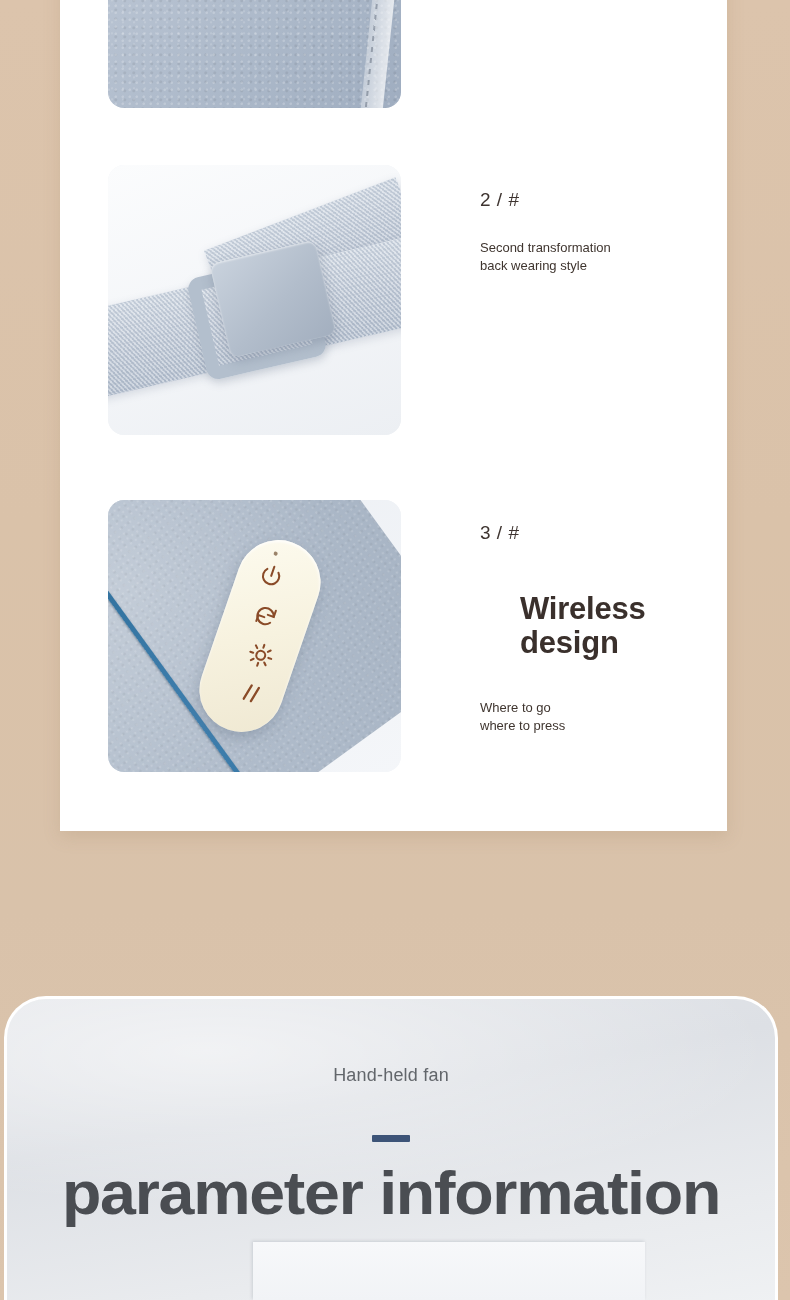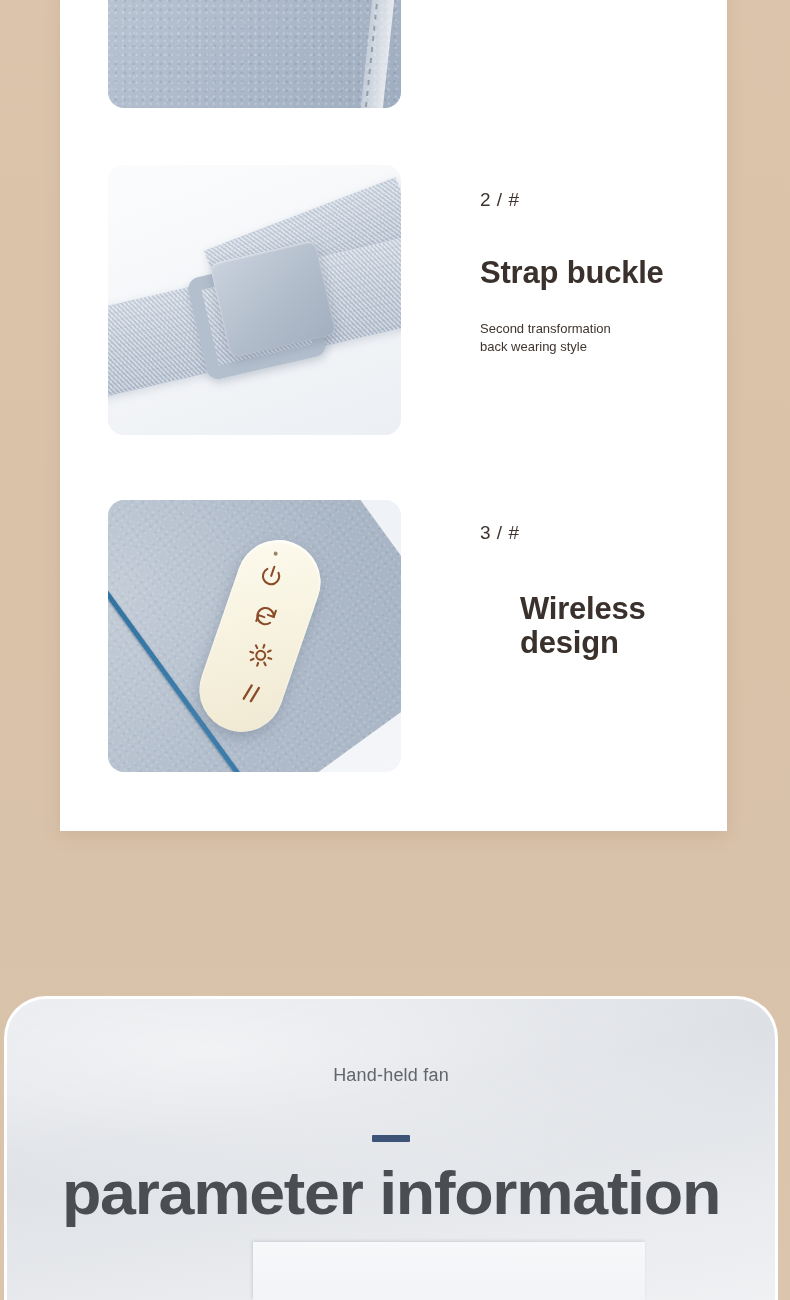--- a/index.html
+++ b/index.html
@@ -345,21 +345,20 @@
   <div class="feature-row row-2">
     <div class="thumb">
       <div class="strap-bg"></div>
       <div class="strap-band upper"></div>
       <div class="strap-band"></div>
       <div class="buckle-loop"></div>
       <div class="buckle-plate"></div>
     </div>
     <div class="feature-text">
       <div class="f-index">2 / #</div>
-      <div class="f-title">Strap buckle</div>
       <div class="f-desc">Second transformation
 back wearing style</div>
     </div>
   </div>
 
   <div class="feature-row row-3">
     <div class="thumb">
       <div class="panel-bg"></div>
       <div class="fabric-body"></div>
       <div class="piping p1"></div>
@@ -401,20 +400,22 @@
           <svg viewBox="0 0 24 24" fill="none" stroke="currentColor" stroke-width="2.1" stroke-linecap="round">
             <line x1="9.5" y1="5" x2="6.5" y2="19"></line>
             <line x1="16.5" y1="5" x2="13.5" y2="19"></line>
           </svg>
         </div>
       </div>
     </div>
     <div class="feature-text">
       <div class="f-index">3 / #</div>
       <div class="f-title">Wireless design</div>
+      <div class="f-desc">Where to go
+where to press</div>
     </div>
   </div>
 
 </div>
 
 <div class="param-panel">
   <div class="param-sheen"></div>
   <div class="param-sub">Hand-held fan</div>
   <div class="param-dash"></div>
   <div class="param-title">parameter information</div>

